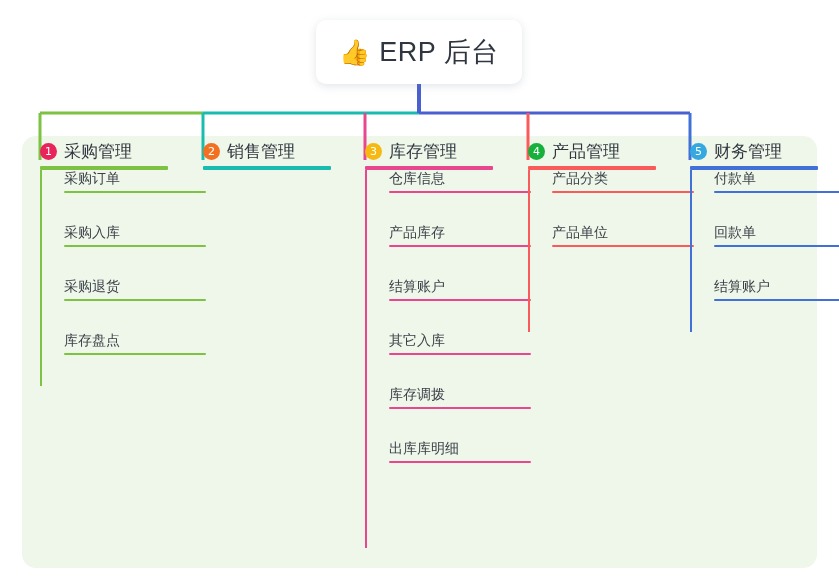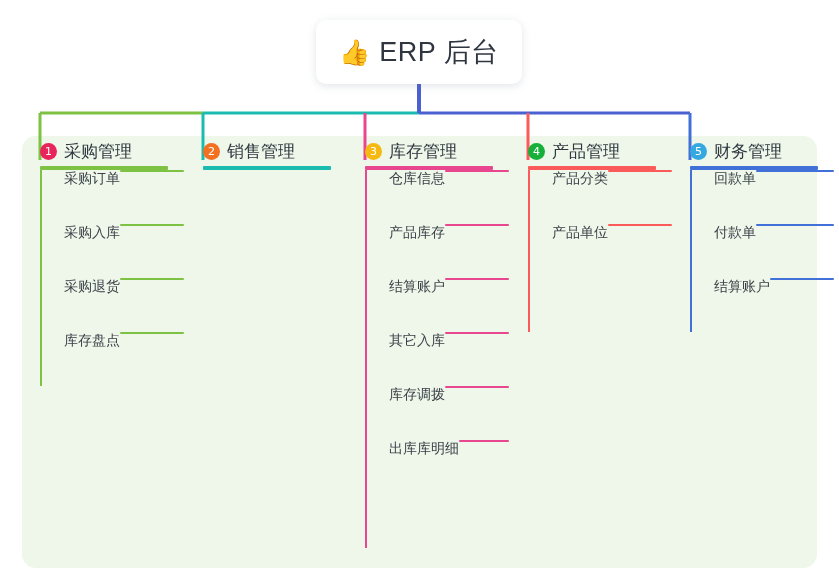--- a/index.html
+++ b/index.html
@@ -128,20 +128,21 @@
     left: 0;
     top: 0;
     width: 2px;
   }
   .item {
     position: relative;
     height: 54px;
     padding-left: 24px;
     box-sizing: border-box;
     display: flex;
+    flex-direction: column;
   }
   .item-label {
     font-size: 14px;
     color: #3b4149;
     white-space: nowrap;
     padding-bottom: 5px;
     line-height: 16px;
   }
   .item-rule {
     height: 2px;
@@ -261,28 +262,28 @@
       </div>
       <div class="column" style="left: 672px;">
         <div class="col-head">
           <span class="badge" style="background: rgb(53, 168, 224);">5</span>
           <span class="col-title">财务管理</span>
         </div>
         <div class="head-rule" style="background: rgb(65, 112, 216);"></div>
         <div class="items">
           <div class="spine" style="background: rgb(65, 112, 216); height: 162px;"></div>
           <div class="item">
+            <div class="item-label">付款单</div>
+            <div class="item-rule" style="background: rgb(65, 112, 216); width: 142px;"></div>
+          </div>
+          <div class="item">
             <div class="item-label">回款单</div>
             <div class="item-rule" style="background: rgb(65, 112, 216); width: 142px;"></div>
           </div>
           <div class="item">
-            <div class="item-label">付款单</div>
-            <div class="item-rule" style="background: rgb(65, 112, 216); width: 142px;"></div>
-          </div>
-          <div class="item">
             <div class="item-label">结算账户</div>
             <div class="item-rule" style="background: rgb(65, 112, 216); width: 142px;"></div>
           </div>
         </div>
       </div>
     </div>
 
 </div>
 
 </body></html>

